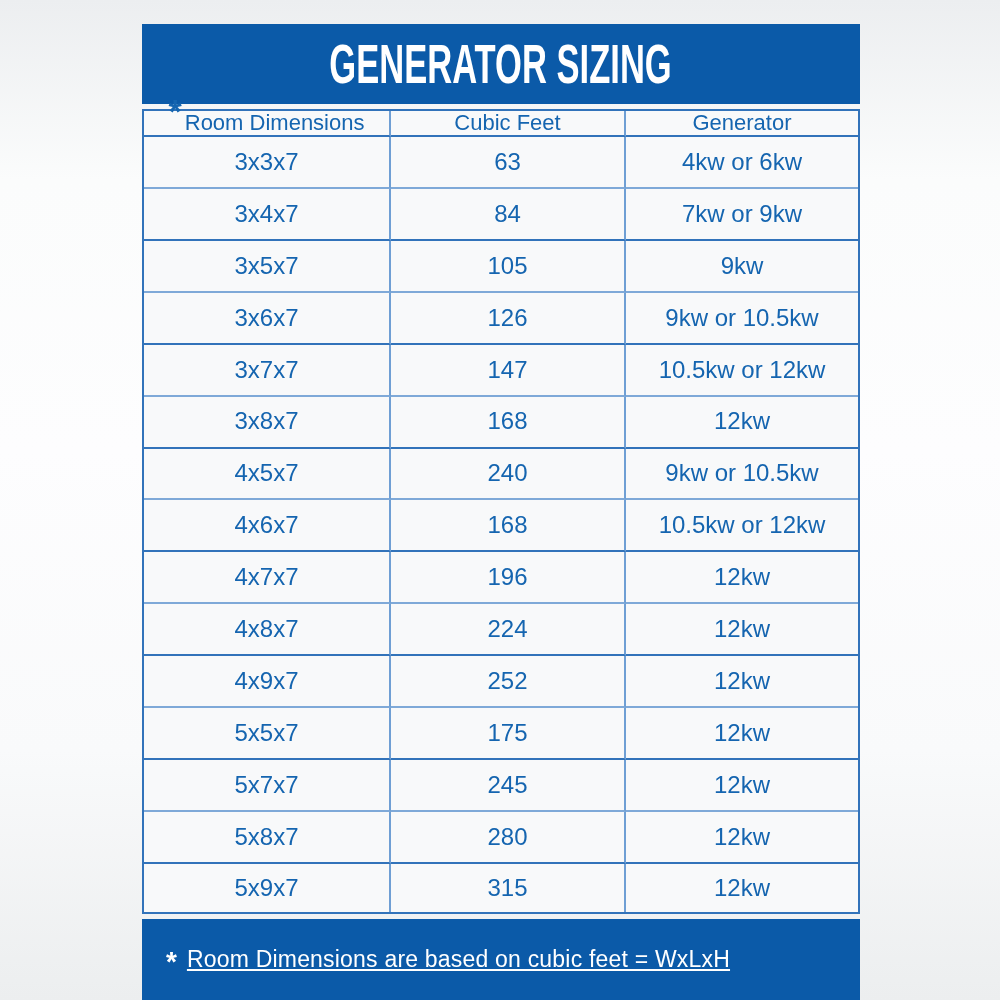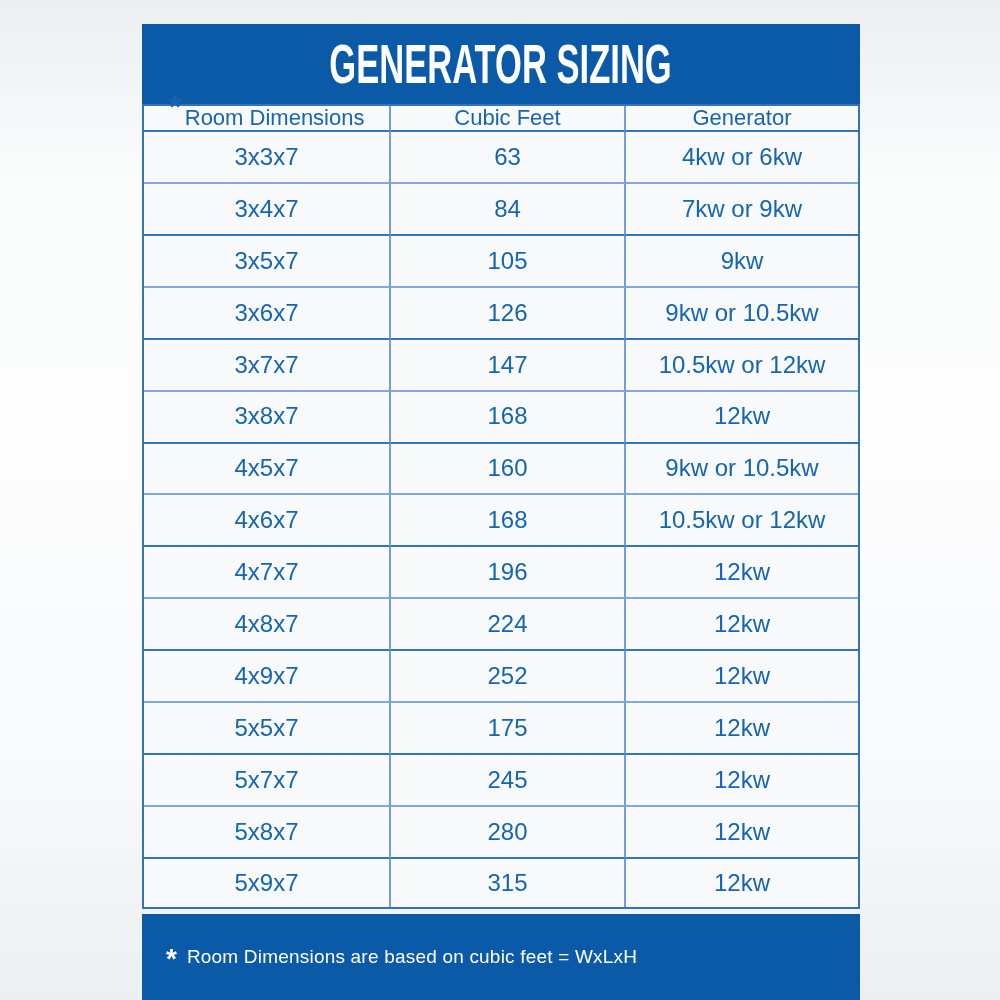--- a/index.html
+++ b/index.html
@@ -24,21 +24,21 @@
     display:flex;align-items:center;justify-content:center;
     flex:0 0 auto;
     margin-top:24px;
   }
   .title-band .title-text{
     color:#ffffff;font-weight:bold;font-size:54px;line-height:1;
     letter-spacing:0px;white-space:nowrap;
     transform:scale(0.64,1.02);transform-origin:center center;
   }
   table.sizing{
-    width:718px;height:805px;flex:0 0 auto;
+    margin-top:5px;width:718px;height:805px;flex:0 0 auto;
     border-collapse:separate;border-spacing:0;table-layout:fixed;
     background:var(--cell-bg);
     border:2px solid var(--grid-dark);
     box-sizing:border-box;
   }
   table.sizing col.c-room{width:247px;}
   table.sizing col.c-cubic{width:235px;}
   table.sizing col.c-gen{width:232px;}
   table.sizing th, table.sizing td{
     padding:0;text-align:center;vertical-align:middle;
@@ -60,21 +60,21 @@
   td.col-gen{padding-top:7px;}
   .footer-band{
     margin-top:5px;flex:1 1 auto;background:var(--brand-blue);
     display:flex;align-items:center;padding-left:24px;box-sizing:border-box;
   }
   .footer-band .foot-ast{
     color:#ffffff;font-size:28px;font-weight:bold;margin-right:10px;
     position:relative;top:2px;line-height:0;
   }
   .footer-band .foot-text{
-    color:#ffffff;font-size:19px;letter-spacing:0.2px;
+    color:#ffffff;font-size:23px;letter-spacing:0.2px;text-decoration:underline;
   }
 </style>
 </head>
 <body>
 
 <div class="card">
 
   <div class="title-band">
     <div class="title-text">GENERATOR SIZING</div>
   </div>
@@ -118,21 +118,21 @@
           <td class="col-cubic">147</td>
           <td class="col-gen">10.5kw or 12kw</td>
         </tr>
         <tr>
           <td class="col-room">3x8x7</td>
           <td class="col-cubic">168</td>
           <td class="col-gen">12kw</td>
         </tr>
         <tr>
           <td class="col-room">4x5x7</td>
-          <td class="col-cubic">160</td>
+          <td class="col-cubic">240</td>
           <td class="col-gen">9kw or 10.5kw</td>
         </tr>
         <tr>
           <td class="col-room">4x6x7</td>
           <td class="col-cubic">168</td>
           <td class="col-gen">10.5kw or 12kw</td>
         </tr>
         <tr>
           <td class="col-room">4x7x7</td>
           <td class="col-cubic">196</td>

